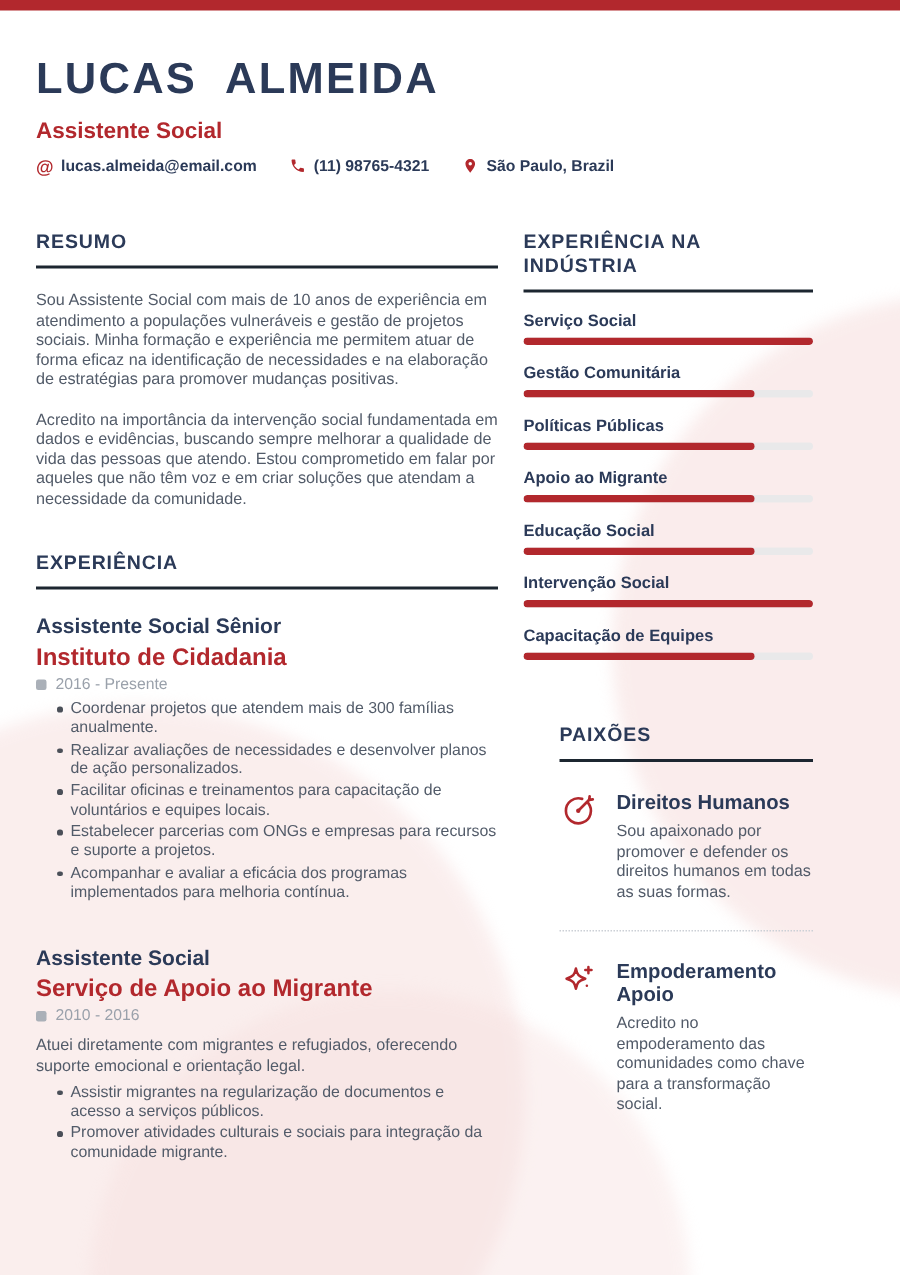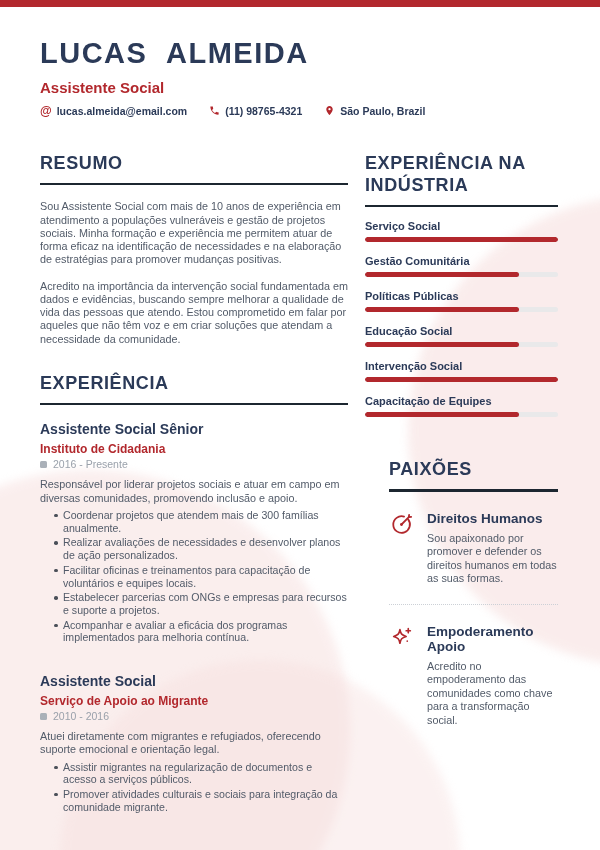--- a/index.html
+++ b/index.html
@@ -19,48 +19,48 @@
     font-family:"Liberation Sans", sans-serif;
     position:relative;
     overflow:hidden;
     color:var(--body);
   }
   .blob{position:absolute;border-radius:50%;background:var(--blob);opacity:.55;filter:blur(5px);z-index:0;}
   .blob-right{left:408px;top:196px;width:470px;height:470px;}
   .blob-left{left:-170px;top:470px;width:520px;height:520px;opacity:.5;}
   .blob-bottom{left:60px;top:660px;width:400px;height:400px;opacity:.4;}
   .topbar{position:absolute;left:0;top:0;width:600px;height:7px;background:var(--accent);z-index:2;}
-  .page{position:relative;z-index:1;padding:38px 42px 0 40px;}
+  .page{position:relative;z-index:1;padding:38px 42px 0 24px;}
 
   
   .name{font-size:29px;font-weight:bold;color:var(--navy);letter-spacing:1.5px;word-spacing:.35em;line-height:1.1;}
   .job-title{margin-top:9px;font-size:15px;font-weight:bold;color:var(--accent);}
   .contact-row{margin-top:9px;display:flex;align-items:center;gap:22px;}
   .contact-item{display:flex;align-items:center;gap:5px;font-size:10.5px;font-weight:bold;color:var(--navy);}
   .contact-item .cicon{color:var(--accent);display:inline-flex;align-items:center;}
   .at-glyph{font-size:12px;font-weight:bold;line-height:1;}
 
   
   .columns{display:flex;margin-top:36px;gap:17px;}
   .col-left{width:308px;flex:0 0 308px;}
   .col-right{width:193px;flex:0 0 193px;}
 
-  .section-title{font-size:18px;font-weight:bold;color:var(--navy);letter-spacing:.6px;line-height:1.22;}
+  .section-title{font-size:13px;font-weight:bold;color:var(--navy);letter-spacing:.6px;line-height:1.22;}
   .section-rule{height:2.5px;background:var(--rule);margin-top:8px;}
 
   
   .para{margin-top:15px;font-size:10.8px;line-height:1.23;color:var(--body);}
   .para + .para{margin-top:13px;}
 
   
   .exp-section{margin-top:27px;}
   .job{margin-top:16px;}
   .job + .job{margin-top:29px;}
   .job-role{font-size:14px;font-weight:bold;color:var(--navy);}
-  .job-company{margin-top:5px;font-size:12px;font-weight:bold;color:var(--accent);}
+  .job-company{margin-top:5px;font-size:16px;font-weight:bold;color:var(--accent);}
   .job-date{margin-top:2px;display:flex;align-items:center;gap:6px;font-size:10.5px;color:var(--muted);}
   .date-square{width:7px;height:7px;border-radius:1.5px;background:#aab0b8;display:inline-block;}
   .job-summary{margin-top:8px;font-size:10.8px;line-height:1.23;color:var(--body);}
   .job-bullets{list-style:none;margin-top:4px;padding-left:14px;}
   .job-bullets li{position:relative;padding-left:9px;font-size:10.6px;line-height:1.2;color:var(--body);margin-bottom:2px;}
   .job-bullets li::before{content:"";position:absolute;left:0;top:5px;width:3.5px;height:3.5px;border-radius:50%;background:#4a4f58;}
 
   
   .skill{margin-top:13px;}
   .skill-label{font-size:11px;font-weight:bold;color:var(--navy);}
@@ -127,21 +127,20 @@
         <div class="section-title">EXPERIÊNCIA</div>
         <div class="section-rule"></div>
 
         <div class="job">
           <div class="job-role">Assistente Social Sênior</div>
           <div class="job-company">Instituto de Cidadania</div>
           <div class="job-date">
             <span class="date-square"></span>
             <span>2016 - Presente</span>
           </div>
-          <div class="job-summary">Responsável por liderar projetos sociais e atuar em campo em diversas comunidades, promovendo inclusão e apoio.</div>
           <ul class="job-bullets">
             <li>Coordenar projetos que atendem mais de 300 famílias anualmente.</li>
             <li>Realizar avaliações de necessidades e desenvolver planos de ação personalizados.</li>
             <li>Facilitar oficinas e treinamentos para capacitação de voluntários e equipes locais.</li>
             <li>Estabelecer parcerias com ONGs e empresas para recursos e suporte a projetos.</li>
             <li>Acompanhar e avaliar a eficácia dos programas implementados para melhoria contínua.</li>
           </ul>
         </div>
 
         <div class="job">
@@ -178,20 +177,26 @@
               <div class="skill-fill" style="width: 80%;"></div>
             </div>
         </div>
         <div class="skill">
           <div class="skill-label">Políticas Públicas</div>
           <div class="skill-track">
               <div class="skill-fill" style="width: 80%;"></div>
             </div>
         </div>
         <div class="skill">
+          <div class="skill-label">Apoio ao Migrante</div>
+          <div class="skill-track">
+              <div class="skill-fill" style="width: 80%;"></div>
+            </div>
+        </div>
+        <div class="skill">
           <div class="skill-label">Educação Social</div>
           <div class="skill-track">
               <div class="skill-fill" style="width: 80%;"></div>
             </div>
         </div>
         <div class="skill">
           <div class="skill-label">Intervenção Social</div>
           <div class="skill-track">
               <div class="skill-fill" style="width: 100%;"></div>
             </div>

